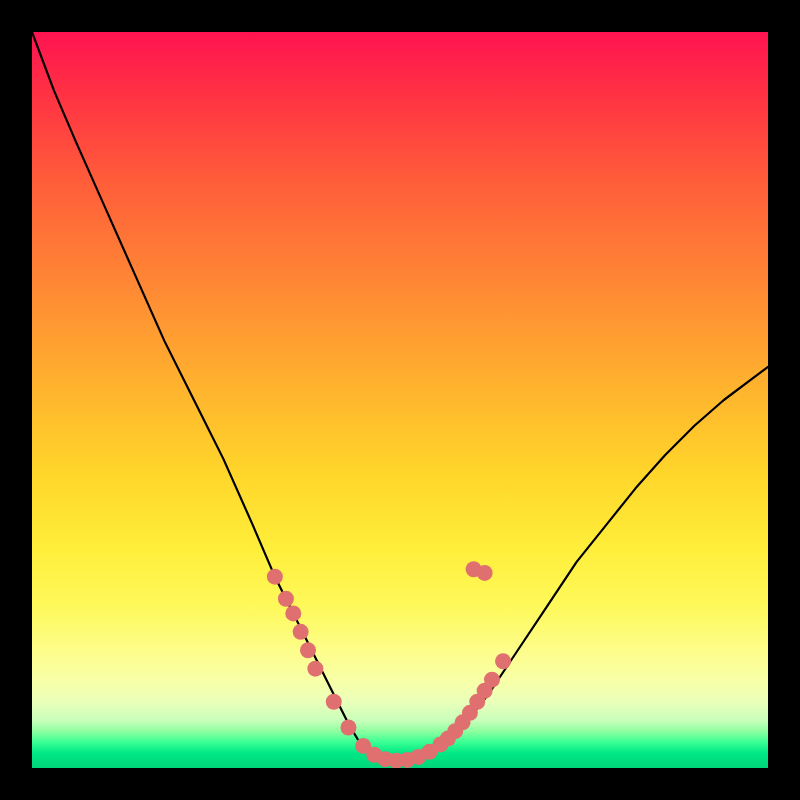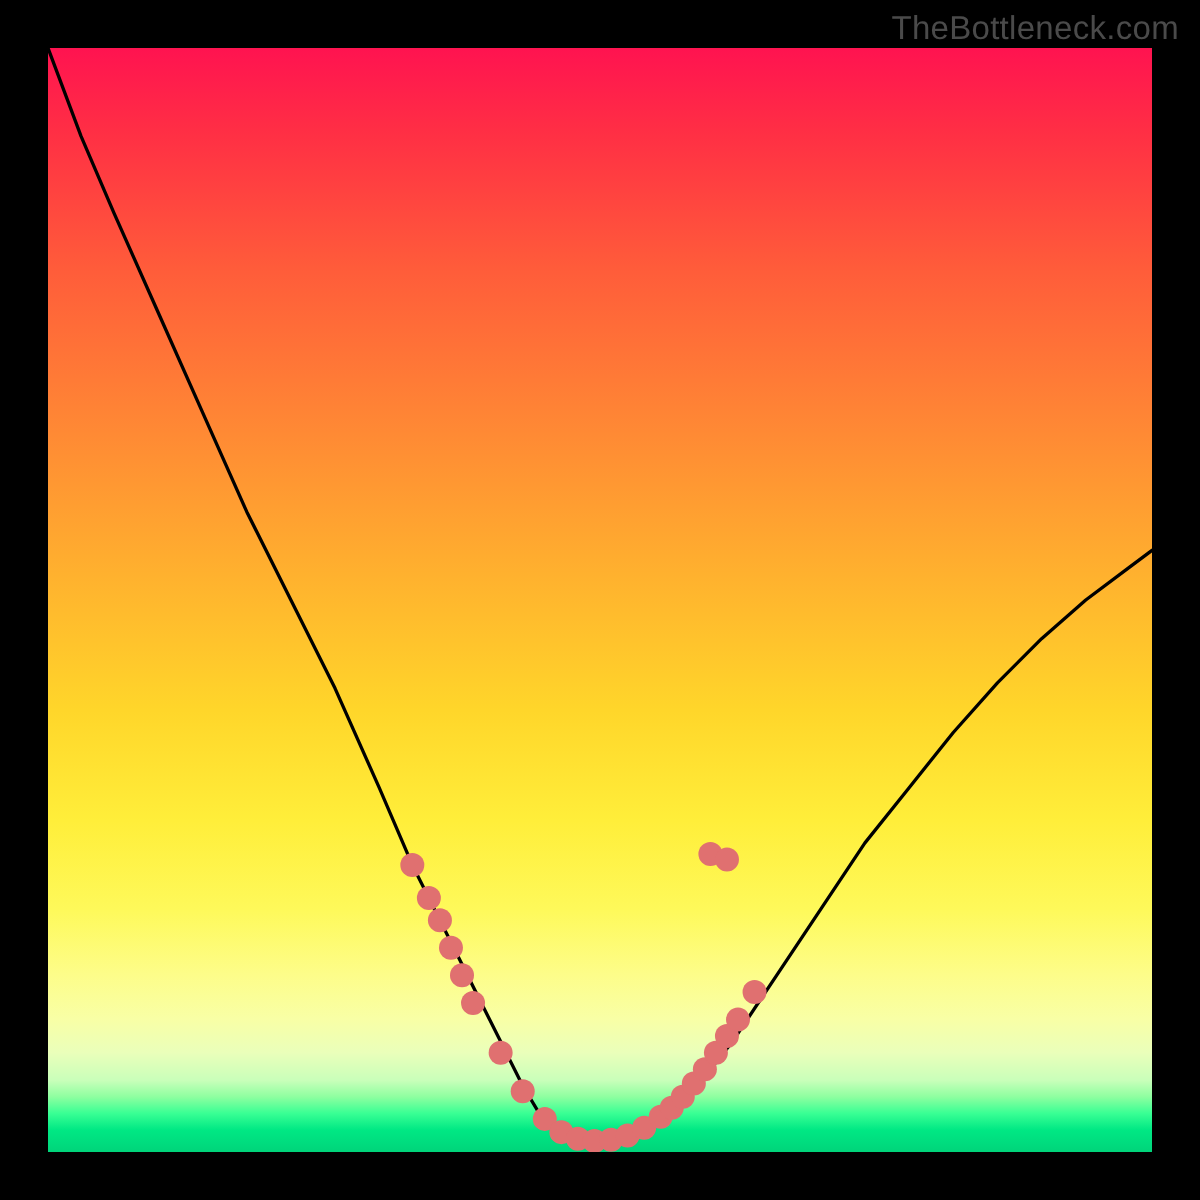--- a/index.html
+++ b/index.html
@@ -70,21 +70,20 @@
   }
   .marker {
     fill: #e07070;
     stroke: none;
   }
 </style>
 </head>
 <body>
 
 <div class="frame">
-  <div class="watermark">TheBottleneck.com</div>
 
   <div class="plot">
     <svg class="overlay" viewBox="0 0 736 736" preserveAspectRatio="none">
       <path id="curve-path" class="curve" d="M0.00 0.00 L22.08 58.88 L44.16 110.40 L73.60 176.64 L103.04 242.88 L132.48 309.12 L161.92 368.00 L191.36 426.88 L220.80 493.12 L242.88 544.64 L257.60 574.08 L272.32 603.52 L287.04 632.96 L301.76 662.40 L316.48 691.84 L327.52 710.24 L338.56 721.28 L349.60 727.17 L364.32 728.64 L382.72 727.17 L404.80 717.60 L426.88 699.20 L456.32 662.40 L485.76 618.24 L515.20 574.08 L544.64 529.92 L574.08 493.12 L603.52 456.32 L632.96 423.20 L662.40 393.76 L691.84 368.00 L721.28 345.92 L736.00 334.88"></path>
       <g id="marker-group">
           <circle cx="242.88" cy="544.64" r="8" class="marker"></circle>
           <circle cx="253.92" cy="566.72" r="8" class="marker"></circle>
           <circle cx="261.28" cy="581.44" r="8" class="marker"></circle>
           <circle cx="268.64" cy="599.84" r="8" class="marker"></circle>
           <circle cx="276.00" cy="618.24" r="8" class="marker"></circle>

